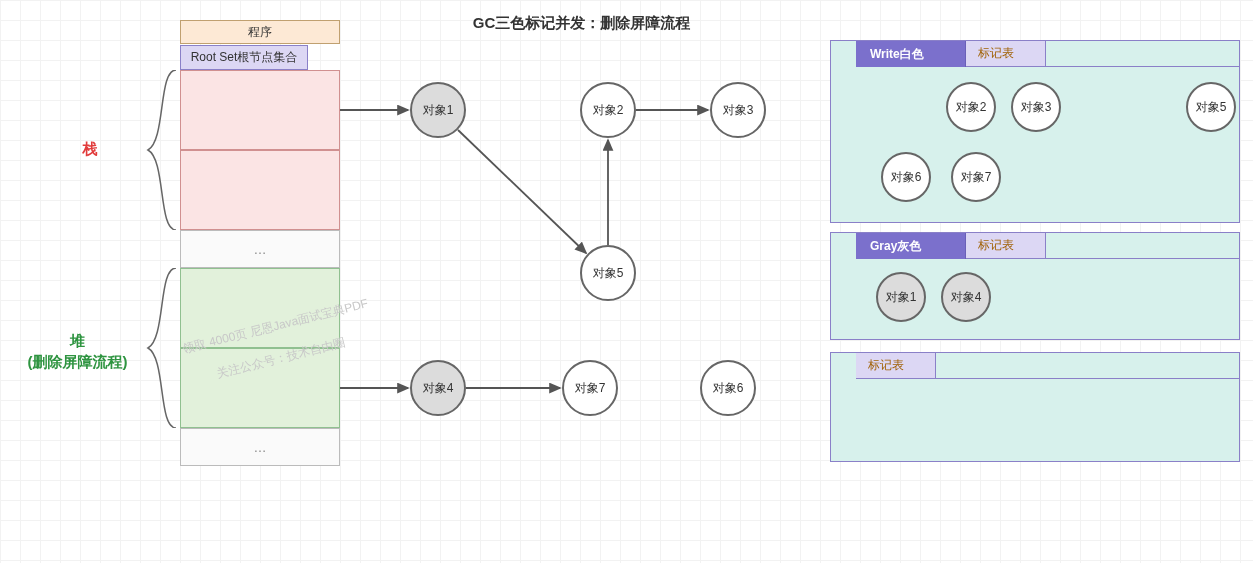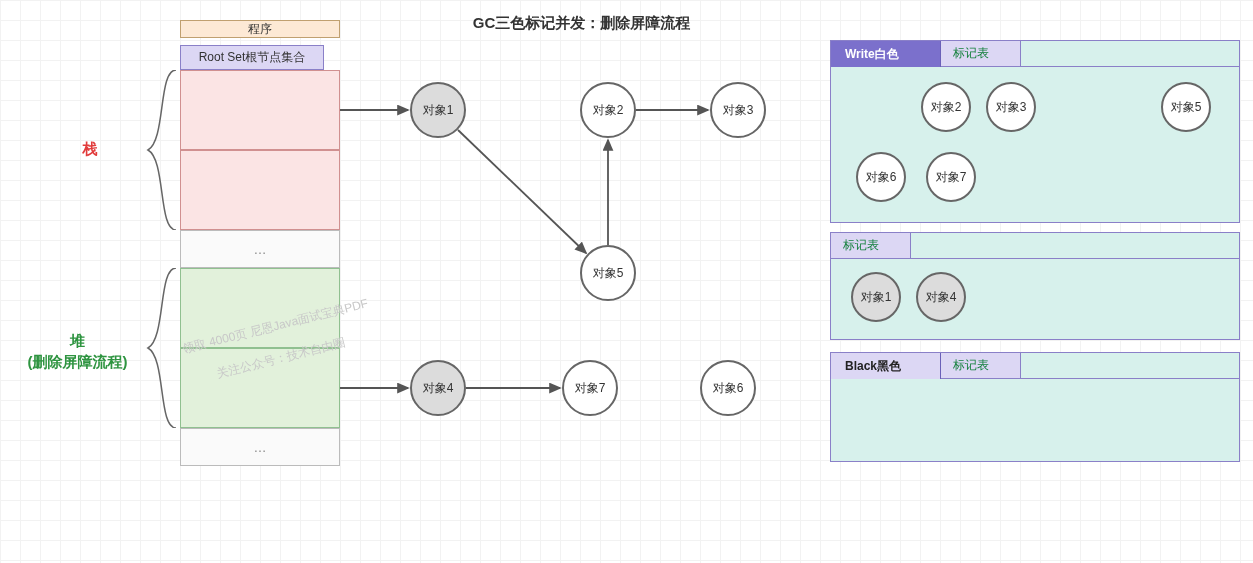--- a/index.html
+++ b/index.html
@@ -26,22 +26,22 @@
     color: #333;
   }
   .box {
     position: absolute;
     border: 1px solid #888;
     display: flex;
     align-items: center;
     justify-content: center;
     font-size: 13px;
   }
-  .program-header { background: #fde9d5; left:180px; top:20px; width:160px; height:18px; border-color:#c0a070; font-size:12px;}
-  .rootset { background: #dcd7f4; left:180px; top:45px; width:144px; height:25px; border-color:#8a80c8; font-size:12px;}
+  .program-header { background: #fde9d5; left:180px; top:20px; width:160px; height:24px; border-color:#c0a070; font-size:12px;}
+  .rootset { background: #dcd7f4; left:180px; top:45px; width:128px; height:25px; border-color:#8a80c8; font-size:12px;}
   .stack-row { background: #fbe4e4; border-color:#d09090; left:180px; width:160px; height:80px;}
   .heap-row  { background: #e2f1db; border-color:#90c090; left:180px; width:160px; height:80px;}
   .gap-row   { background: #fafafa; border-color:#bbb; left:180px; width:160px; height:38px; color:#888;}
   .stack1 { top:70px; }
   .stack2 { top:150px; }
   .gap1   { top:230px; }
   .heap1  { top:268px; }
   .heap2  { top:348px; }
   .gap2   { top:428px; }
 
@@ -83,33 +83,34 @@
   .gray-fill { background:#dcdcdc; }
 
   .arrow-line { stroke:#555; stroke-width:1.8; fill:none; marker-end:url(#arrowhead);}
 
   .panel {
     position: absolute;
     left: 830px;
     width: 410px;
     border: 1px solid #8a80c8;
     background: #d7f1ec;
+    padding-left: 25px;
   }
   .panel-header {
     height: 26px;
     display:flex;
     font-size: 12px;
   }
   .panel-header .h1 {
     background:#7b70cc; color:#fff; font-weight:bold;
     display:flex; align-items:center; padding:0 14px; width:110px;
     border-right:1px solid #6a60b8;
   }
   .panel-header .h2 {
-    background:#dcd7f4; color:#15803d;
+    background:#dcd7f4; color:#a16207;
     display:flex; align-items:center; padding:0 12px; width:80px;
     border-right:1px solid #8a80c8;
     border-bottom:1px solid #8a80c8;
   }
   .panel-header .spacer { flex:1; border-bottom:1px solid #8a80c8; background:#d7f1ec;}
   .panel-body { position:relative; width:100%; border-top:none; }
   .panel-white { top:40px; }
   .panel-white .panel-body { height:155px; }
   .panel-gray  { top:232px; }
   .panel-gray  .panel-body { height:80px; }
@@ -193,29 +194,29 @@
     <div class="circle-sm" style="left:90px; top:15px;">对象2</div>
     <div class="circle-sm" style="left:155px; top:15px;">对象3</div>
     <div class="circle-sm" style="left:330px; top:15px;">对象5</div>
     <div class="circle-sm" style="left:25px; top:85px;">对象6</div>
     <div class="circle-sm" style="left:95px; top:85px;">对象7</div>
   </div>
 </div>
 
 <div class="panel panel-gray">
   <div class="panel-header">
+    <div class="h1">Gray灰色</div>
     <div class="h2">标记表</div>
     <div class="spacer"></div>
   </div>
   <div class="panel-body">
     <div class="circle-sm gray-fill" style="left:20px; top:13px;">对象1</div>
     <div class="circle-sm gray-fill" style="left:85px; top:13px;">对象4</div>
   </div>
 </div>
 
 <div class="panel panel-black">
   <div class="panel-header">
-    <div class="h1" style="color:#222; background:#dcd7f4;">Black黑色</div>
     <div class="h2">标记表</div>
     <div class="spacer"></div>
   </div>
   <div class="panel-body"></div>
 </div>
 
 </body></html>

